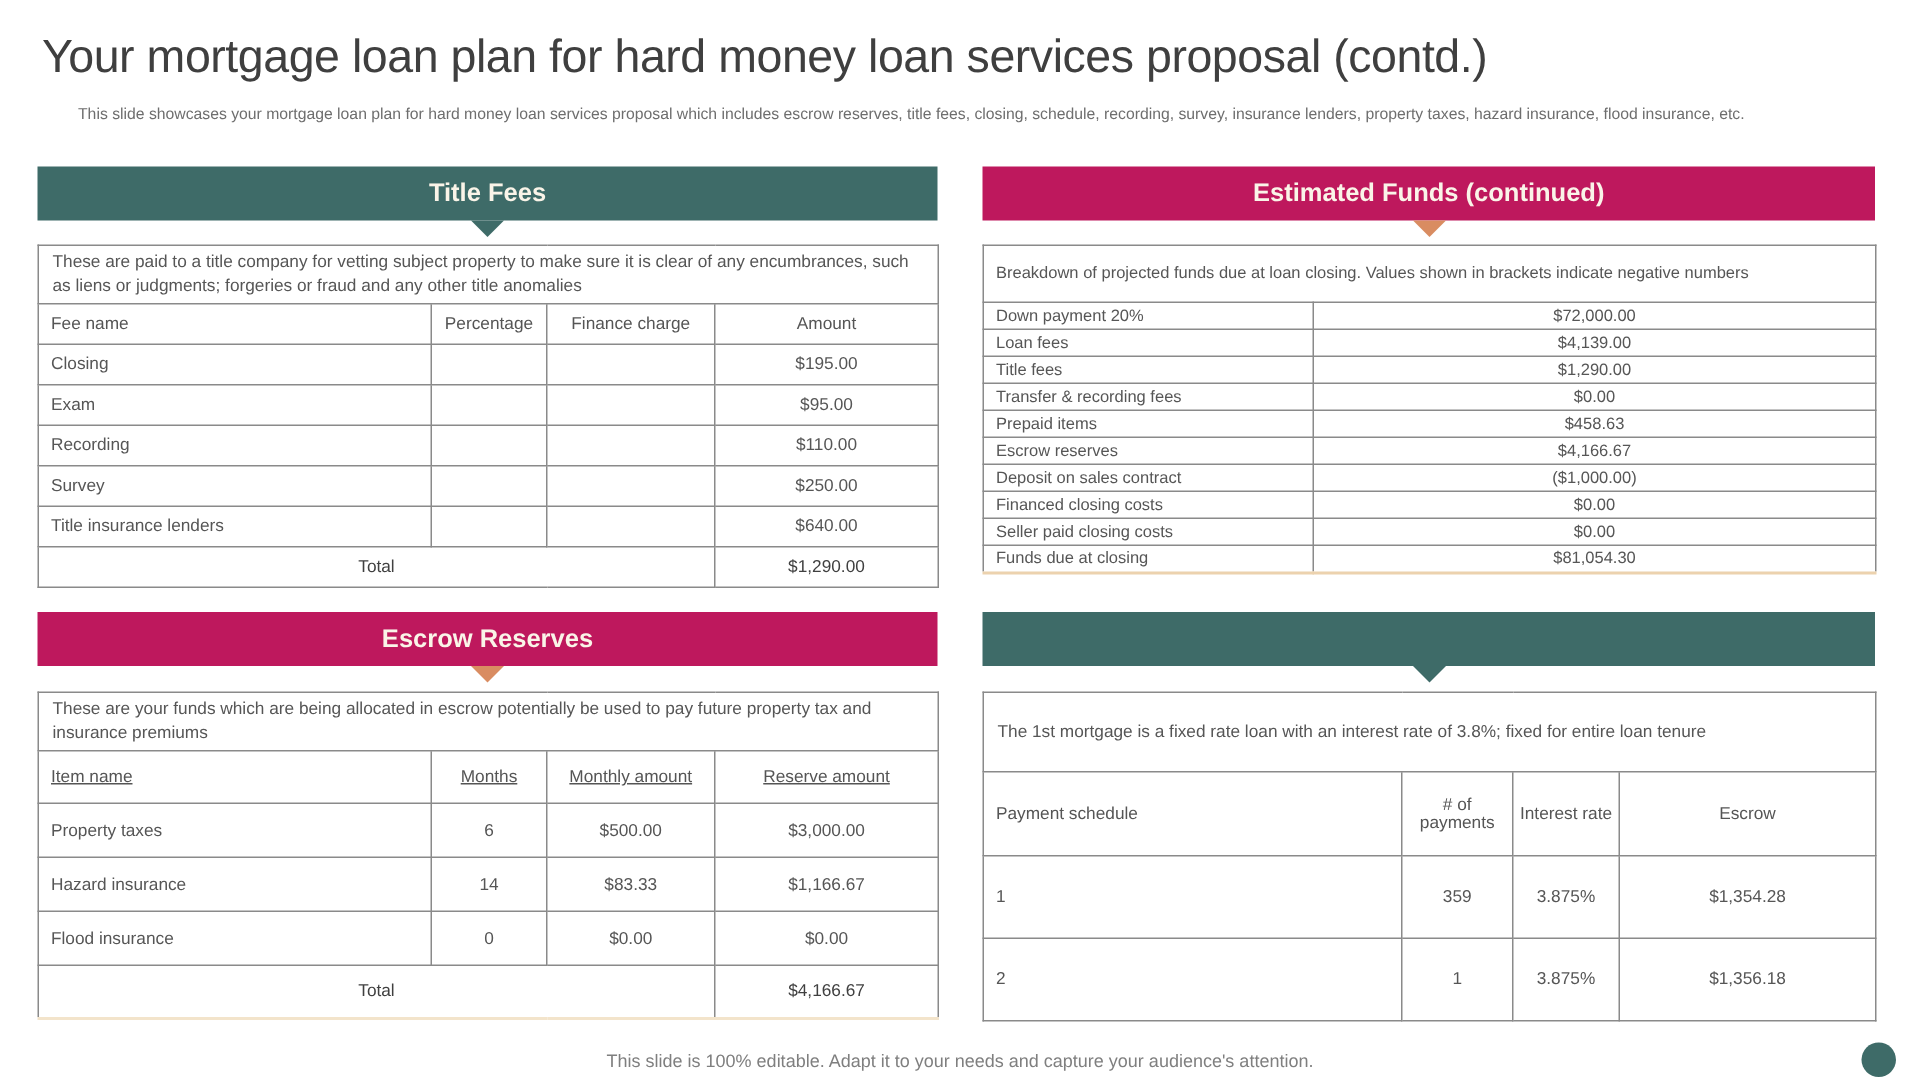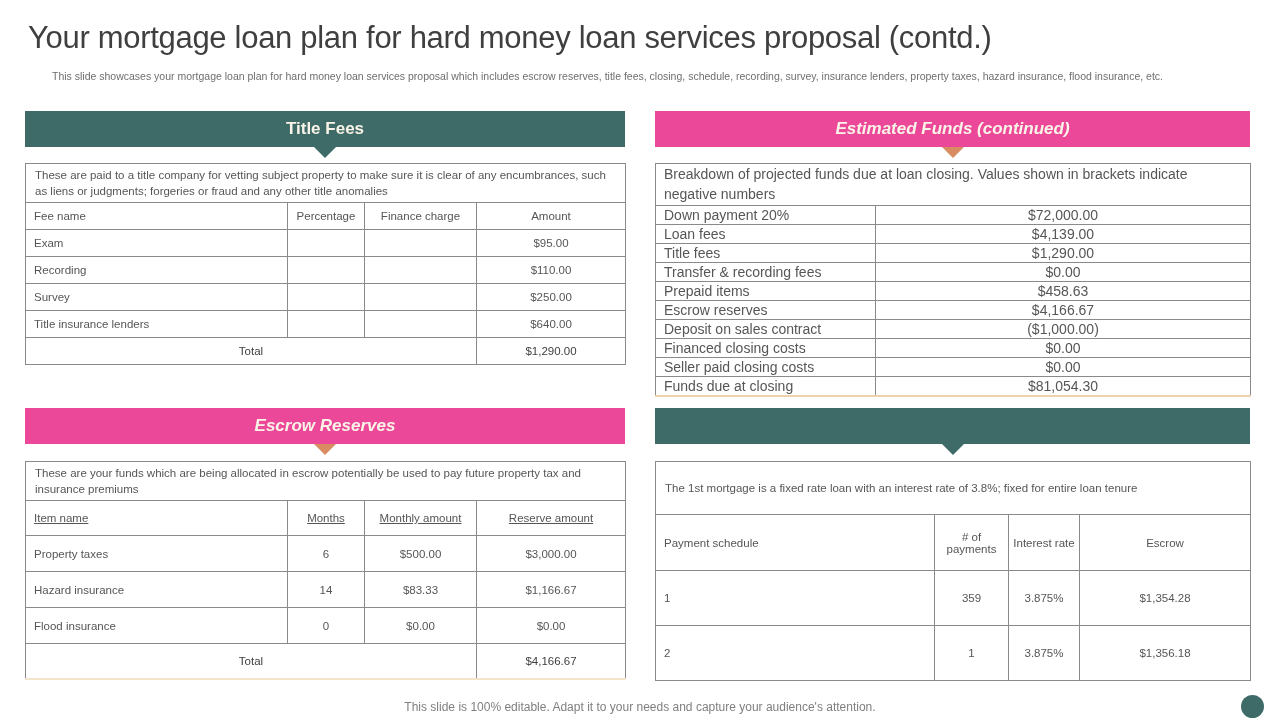--- a/index.html
+++ b/index.html
@@ -8,42 +8,42 @@
   .slide { position:relative; width:1280px; height:720px; background:#ffffff; overflow:hidden; }
 
   .title { position:absolute; left:28px; top:20px; width:1200px;
            font-size:31px; font-weight:400; color:#3f3f3f; letter-spacing:-0.3px; }
   .subtitle { position:absolute; left:28px; top:69px; width:1168px;
               font-size:10.5px; color:#6e6e6e; line-height:1.4;margin-left:24px; }
 
   .bar { position:absolute; height:36px; display:flex; align-items:center; justify-content:center;
          font-size:17px; font-weight:bold; color:#faf4e8; }
   .bar.teal   { background:#3e6b68; }
-  .bar.orange { background:#ec4899;font-style:italic; }
+  .bar.orange { background:#be185d; }
   .bar .arrow { position:absolute; left:50%; bottom:-11px; transform:translateX(-50%);
                 width:0; height:0; border-left:11px solid transparent; border-right:11px solid transparent; }
   .bar.teal .arrow   { border-top:11px solid #3e6b68; }
   .bar.orange .arrow { border-top:11px solid #d98c61; }
 
   table { border-collapse:collapse; table-layout:fixed; width:100%; background:#ffffff; }
   td { border:1px solid #8a8a8a; font-size:11.5px; color:#565656;
        padding:2px 8px; vertical-align:middle; overflow:hidden; }
   td.center { text-align:center; padding:2px 3px; }
   td.desc { line-height:1.4; padding:3px 9px; }
   td.colhead { color:#555555; }
   tr.total td { font-weight:normal; color:#404040; }
 
   .tbl { position:absolute; }
   #p1-tbl, #p3-tbl { left:25px; width:600px; }
   #p2-tbl, #p4-tbl { left:655px; width:595px; }
   #p1-tbl, #p2-tbl { top:163px; }
   #p3-tbl, #p4-tbl { top:461px; }
 
   
-  #p2-tbl td { font-size:14px; padding:1px 8px; height:18px; }
+  #p2-tbl td { font-size:11px; padding:1px 8px; height:18px; }
   #p2-tbl td.desc { height:38px; }
   #p2-tbl table { border-bottom:2px solid #ecd2ae; }
   #p3-tbl table { border-bottom:2px solid #f3e4cb;border-radius:30px; }
 
   #p1-tbl td { height:27px; }
   #p1-tbl td.desc { height:33px; }
   #p3-tbl td { height:36px; }
   #p3-tbl td.desc { height:39px; }
   #p3-tbl tr.head td { height:35px;text-decoration:underline; }
   #p3-tbl tr.total td { height:35px; }
@@ -80,20 +80,26 @@
           <tr>
         <td class="desc" colspan="4">These are paid to a title company for vetting subject property to make sure it is clear of any encumbrances, such as liens or judgments; forgeries or fraud and any other title anomalies</td>
       </tr>
       <tr class="head">
         <td class="colhead">Fee name</td>
         <td class="colhead center">Percentage</td>
         <td class="colhead center">Finance charge</td>
         <td class="colhead center">Amount</td>
       </tr>
       <tr>
+        <td>Closing</td>
+        <td class="center"></td>
+        <td class="center"></td>
+        <td class="center">$195.00</td>
+      </tr>
+      <tr>
         <td>Exam</td>
         <td class="center"></td>
         <td class="center"></td>
         <td class="center">$95.00</td>
       </tr>
       <tr>
         <td>Recording</td>
         <td class="center"></td>
         <td class="center"></td>
         <td class="center">$110.00</td>

